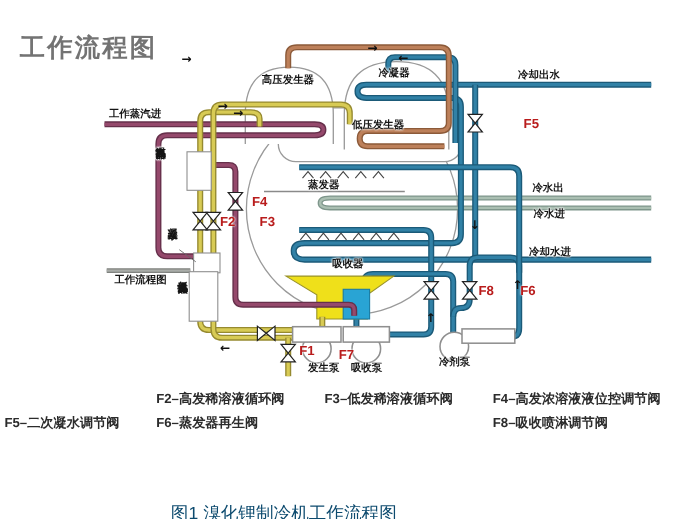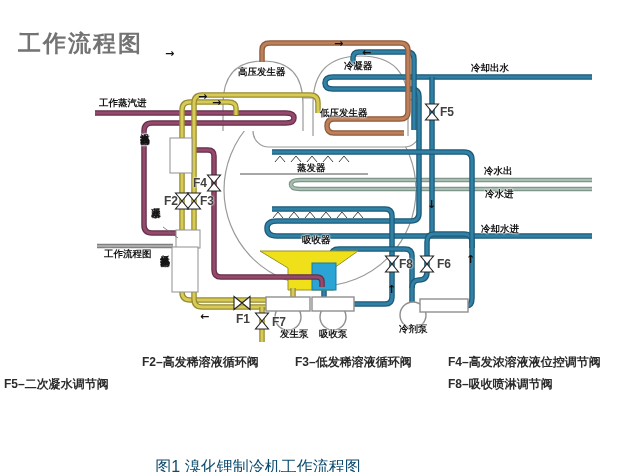--- a/index.html
+++ b/index.html
@@ -19,22 +19,22 @@
   .pump{fill:#ffffff;stroke:#8f8f8f;stroke-width:1.4;}
   .valve{fill:#ffffff;stroke:#222;stroke-width:1.1;}
   .nozzle{fill:none;stroke:#444;stroke-width:1;}
   .thin{fill:none;stroke:#8a8a8a;stroke-width:1.4;}
   .ptr{fill:none;stroke:#666;stroke-width:0.8;}
   .arrow{font:bold 11px "DejaVu Sans",sans-serif;fill:#111;}
   
   .lbl{position:absolute;font-weight:bold;font-size:9.5px;color:#151515;white-space:nowrap;
        text-shadow:0 0 2px #fff,0 0 2px #fff,0 0 2px #fff;}
   .lbl-v{writing-mode:vertical-rl;text-orientation:upright;letter-spacing:0.5px;}
-  .fcode{position:absolute;font-weight:bold;font-size:12px;color:#404040;white-space:nowrap;
-         text-shadow:0 0 2px #fff,0 0 2px #fff;}
+  .fcode{position:absolute;font-weight:bold;font-size:12px;color:#b91c1c;white-space:nowrap;
+         text-shadow:0 0 2px #fff,0 0 2px #fff;margin-left:36px;}
   #main-title{position:absolute;left:18px;top:28px;font-size:23px;font-weight:bold;
               letter-spacing:2px;color:#737373;}
   .legend-item{position:absolute;font-weight:bold;font-size:12px;color:#2b2b2b;white-space:nowrap;}
   #caption{position:absolute;left:0;top:441px;width:516px;text-align:center;
            font-size:16px;color:#0c4a6e;margin-top:16px;}
 </style>
 </head>
 <body>
 
 <div id="stage">
@@ -217,21 +217,21 @@
 <div class="lbl" style="left:99px;top:97px">工作蒸汽进</div>
 <div class="lbl" style="left:104px;top:248px">工作流程图</div>
 <div class="lbl" style="left:471px;top:62px">冷却出水</div>
 <div class="lbl" style="left:484px;top:165px">冷水出</div>
 <div class="lbl" style="left:485px;top:188px">冷水进</div>
 <div class="lbl" style="left:481px;top:223px">冷却水进</div>
 
 <div class="lbl" style="left:238px;top:66px">高压发生器</div>
 <div class="lbl" style="left:344px;top:60px">冷凝器</div>
 <div class="lbl" style="left:320px;top:107px">低压发生器</div>
-<div class="lbl" style="left:297px;top:162px">蒸发器</div>
+<div class="lbl" style="left:280px;top:162px">蒸发器</div>
 <div class="lbl" style="left:302px;top:234px">吸收器</div>
 <div class="lbl" style="left:280px;top:328px">发生泵</div>
 <div class="lbl" style="left:319px;top:328px">吸收泵</div>
 <div class="lbl" style="left:399px;top:323px">冷剂泵</div>
 
 <div class="lbl lbl-v" style="left:138px;top:126px">高温换热器</div>
 <div class="lbl lbl-v" style="left:149px;top:200px">凝水器</div>
 <div class="lbl lbl-v" style="left:158px;top:248px">低温换热器</div>
 
 <div class="fcode" style="left:236px;top:312px">F1</div>
@@ -240,17 +240,18 @@
 <div class="fcode" style="left:193px;top:176px">F4</div>
 <div class="fcode" style="left:440px;top:105px">F5</div>
 <div class="fcode" style="left:437px;top:257px">F6</div>
 <div class="fcode" style="left:272px;top:315px">F7</div>
 <div class="fcode" style="left:399px;top:257px">F8</div>
 
 <div class="legend-item" style="left:142px;top:354px">F2–高发稀溶液循环阀</div>
 <div class="legend-item" style="left:295px;top:354px">F3–低发稀溶液循环阀</div>
 <div class="legend-item" style="left:448px;top:354px">F4–高发浓溶液液位控调节阀</div>
 <div class="legend-item" style="left:4px;top:376px">F5–二次凝水调节阀</div>
+<div class="legend-item" style="left:142px;top:376px">F6–蒸发器再生阀</div>
 <div class="legend-item" style="left:448px;top:376px">F8–吸收喷淋调节阀</div>
 
 <div id="caption">图1 溴化锂制冷机工作流程图</div>
 
 </div>
 
 </body></html>

